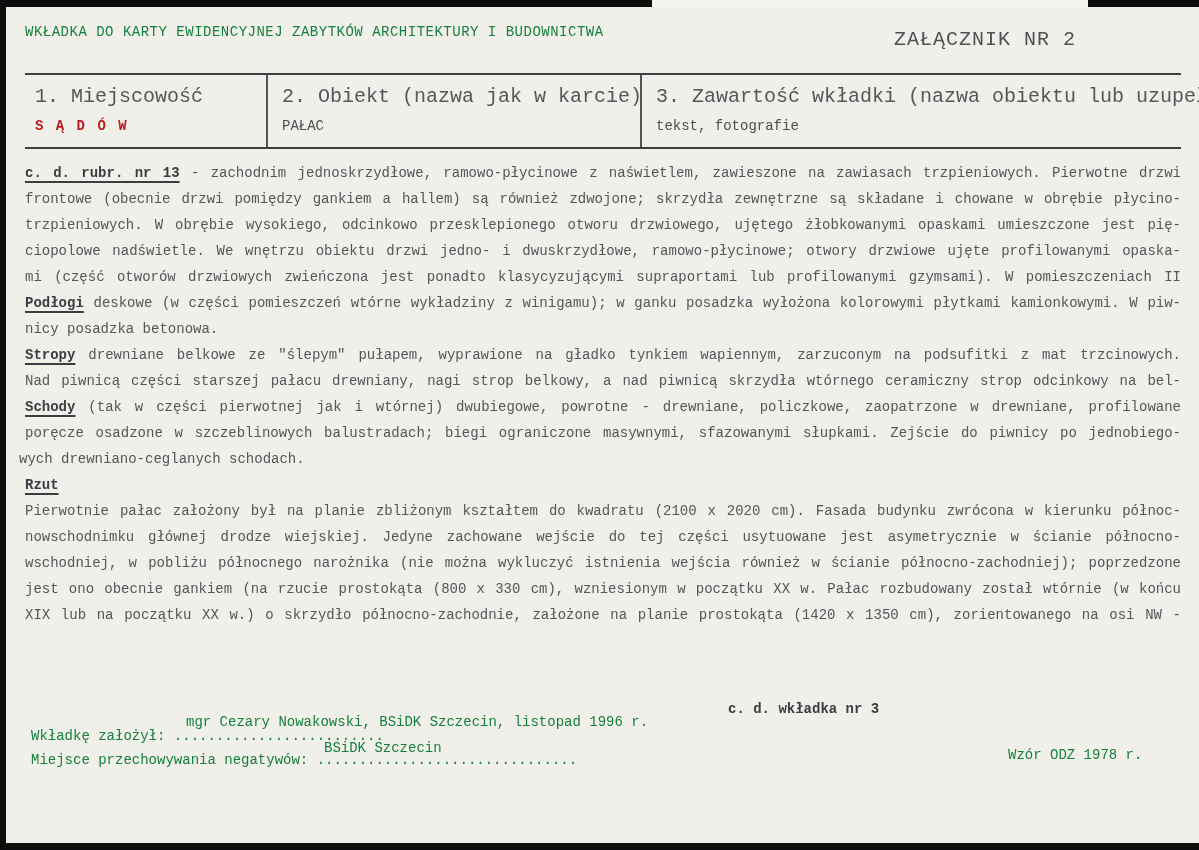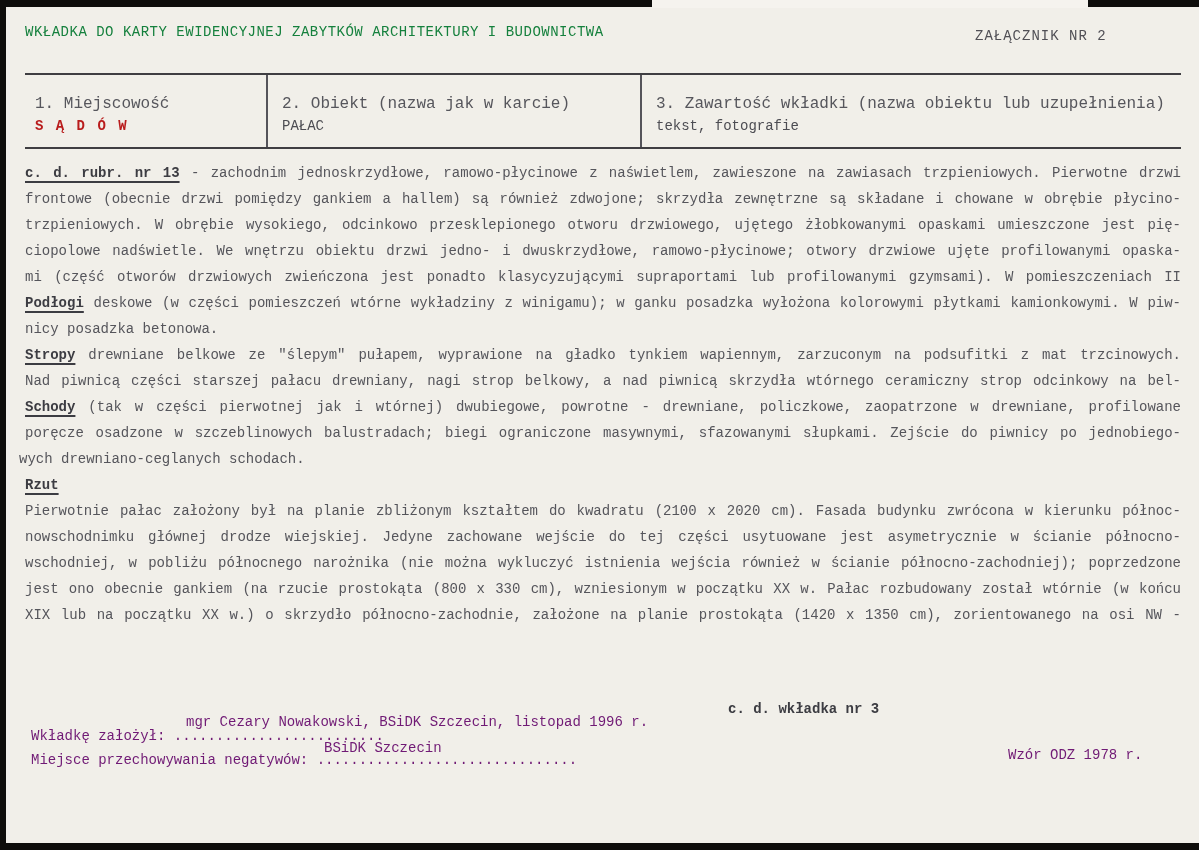--- a/index.html
+++ b/index.html
@@ -24,41 +24,41 @@
   .doc-title {
     position: absolute;
     left: 19px; top: 17px;
     font-size: 14px;
     letter-spacing: 0.5px;
     color: #15803d;
     white-space: pre;
   }
   .attachment {
     position: absolute;
-    left: 969px; top: 21px;
-    font-size: 14px;
+    left: 888px; top: 21px;
+    font-size: 20px;
     letter-spacing: 1px;
     color: #504f55;
     white-space: pre;
   }
   .rule {
     position: absolute;
     left: 19px; width: 1156px; height: 2px;
     background: #3f3e42;
   }
   .rule-top { top: 66px; }
   .rule-bottom { top: 140px; }
   .vdiv {
     position: absolute;
     top: 68px; height: 72px; width: 2px;
     background: #55545a;
   }
   .vdiv-1 { left: 260px; }
   .vdiv-2 { left: 634px; }
-  .cell-label { position: absolute; top: 88px; font-size: 16px; white-space: pre; color: #56565c; }
+  .cell-label { position: absolute; top: 78px; font-size: 20px; white-space: pre; color: #56565c; }
   .cell-value { position: absolute; top: 111px; font-size: 14px; white-space: pre; color: #4c4c52; }
   .cl-1 { left: 29px; }
   .cv-1 { left: 29px; font-weight: bold; letter-spacing: 2px; color: #b91c1c; }
   .cl-2 { left: 276px; }
   .cv-2 { left: 276px; }
   .cl-3 { left: 650px; }
   .cv-3 { left: 650px; }
   .body-text {
     position: absolute;
     left: 19px; top: 153px; width: 1156px;
@@ -83,21 +83,21 @@
   .hang { margin-left: -6px; }
   .continuation {
     position: absolute;
     left: 722px; top: 694px;
     font-size: 14px;
     font-weight: bold;
     color: #3c3c42;
     text-underline-offset: 4px;
     white-space: pre;
   }
-  .f-line { position: absolute; font-size: 14px; white-space: pre; color: #701a75; padding-left: 6px; }
+  .f-line { position: absolute; font-size: 14px; white-space: pre; color: #15803d; padding-left: 6px; }
   .f-founder-value { left: 174px; top: 707px; }
   .f-founder { left: 19px; top: 721px; }
   .f-negatives-value { left: 312px; top: 733px; }
   .f-negatives { left: 19px; top: 745px; }
   .f-note { left: 996px; top: 740px; }
 </style>
 </head>
 <body>
 
 <div class="paper">

